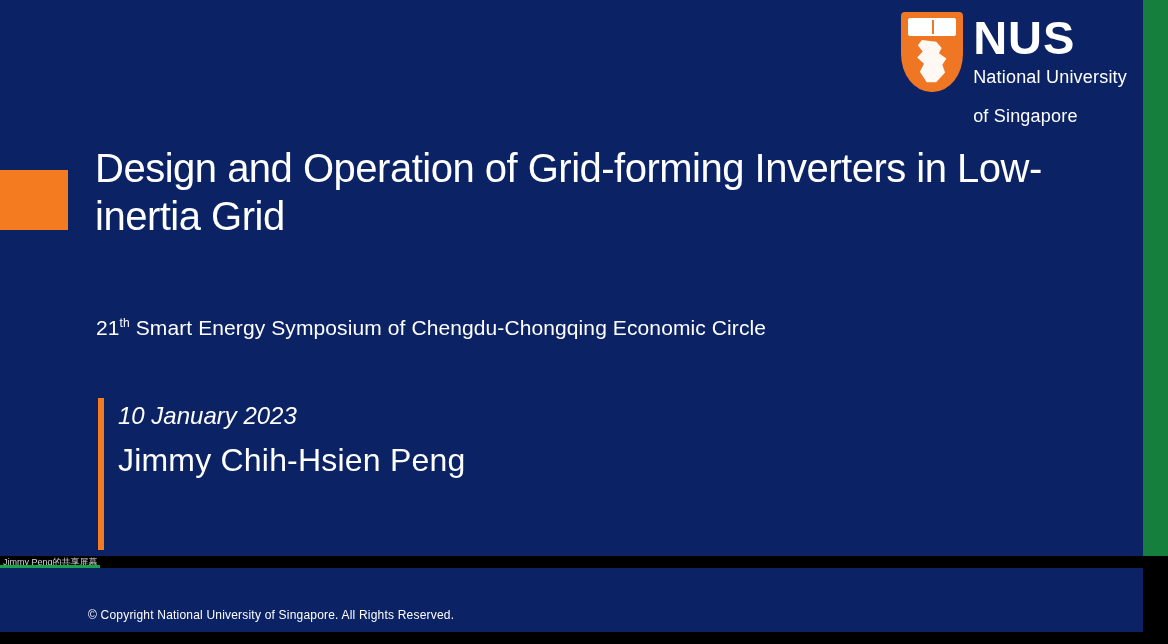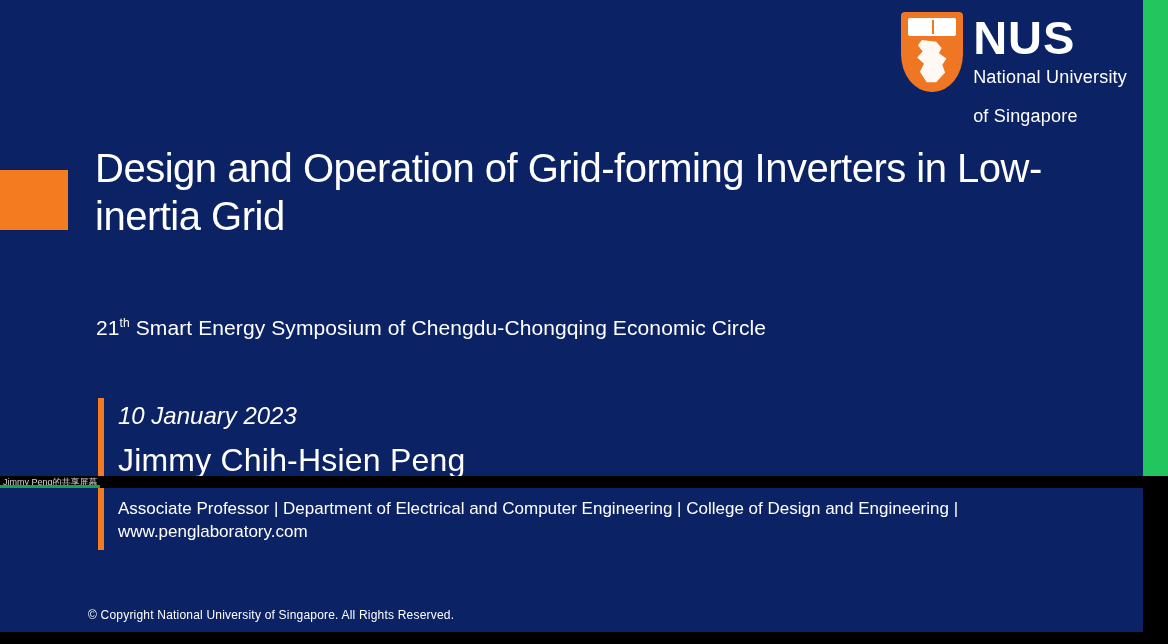--- a/index.html
+++ b/index.html
@@ -9,22 +9,22 @@
   }
   body {
     width: 1168px;
     height: 644px;
     overflow: hidden;
     font-family: "Liberation Sans", sans-serif;
   }
   #screen {
     position: relative;
     width: 1168px;
-    height: 488px;
-    background: #22c55e;
+    height: 568px;
+    background: #15803d;
   }
   
   #slide {
     position: absolute;
     left: 0;
     top: 0;
     width: 1143px;
     height: 632px;
     background: #0b2265;
     overflow: hidden;
@@ -229,21 +229,20 @@
     <div id="orange-square"></div>
 
     <h1 id="title">Design and Operation of Grid-forming Inverters in Low-inertia Grid</h1>
 
     <div id="subtitle"><span>21</span><sup>th</sup><span> Smart Energy Symposium of Chengdu-Chongqing Economic Circle</span></div>
 
     <div id="speaker-bar"></div>
 
     <div id="date-line">10 January 2023</div>
     <div id="speaker-name">Jimmy Chih-Hsien Peng</div>
-    <div id="affiliation">Associate Professor | Department of Electrical and Computer Engineering | College of Design and Engineering | www.penglaboratory.com</div>
 
     <div id="copyright">© Copyright National University of Singapore. All Rights Reserved.</div>
   </div>
 
   <div id="share-bar">
     <span id="share-text">Jimmy Peng的共享屏幕</span>
     <div id="green-underline"></div>
   </div>
 
 </div>

